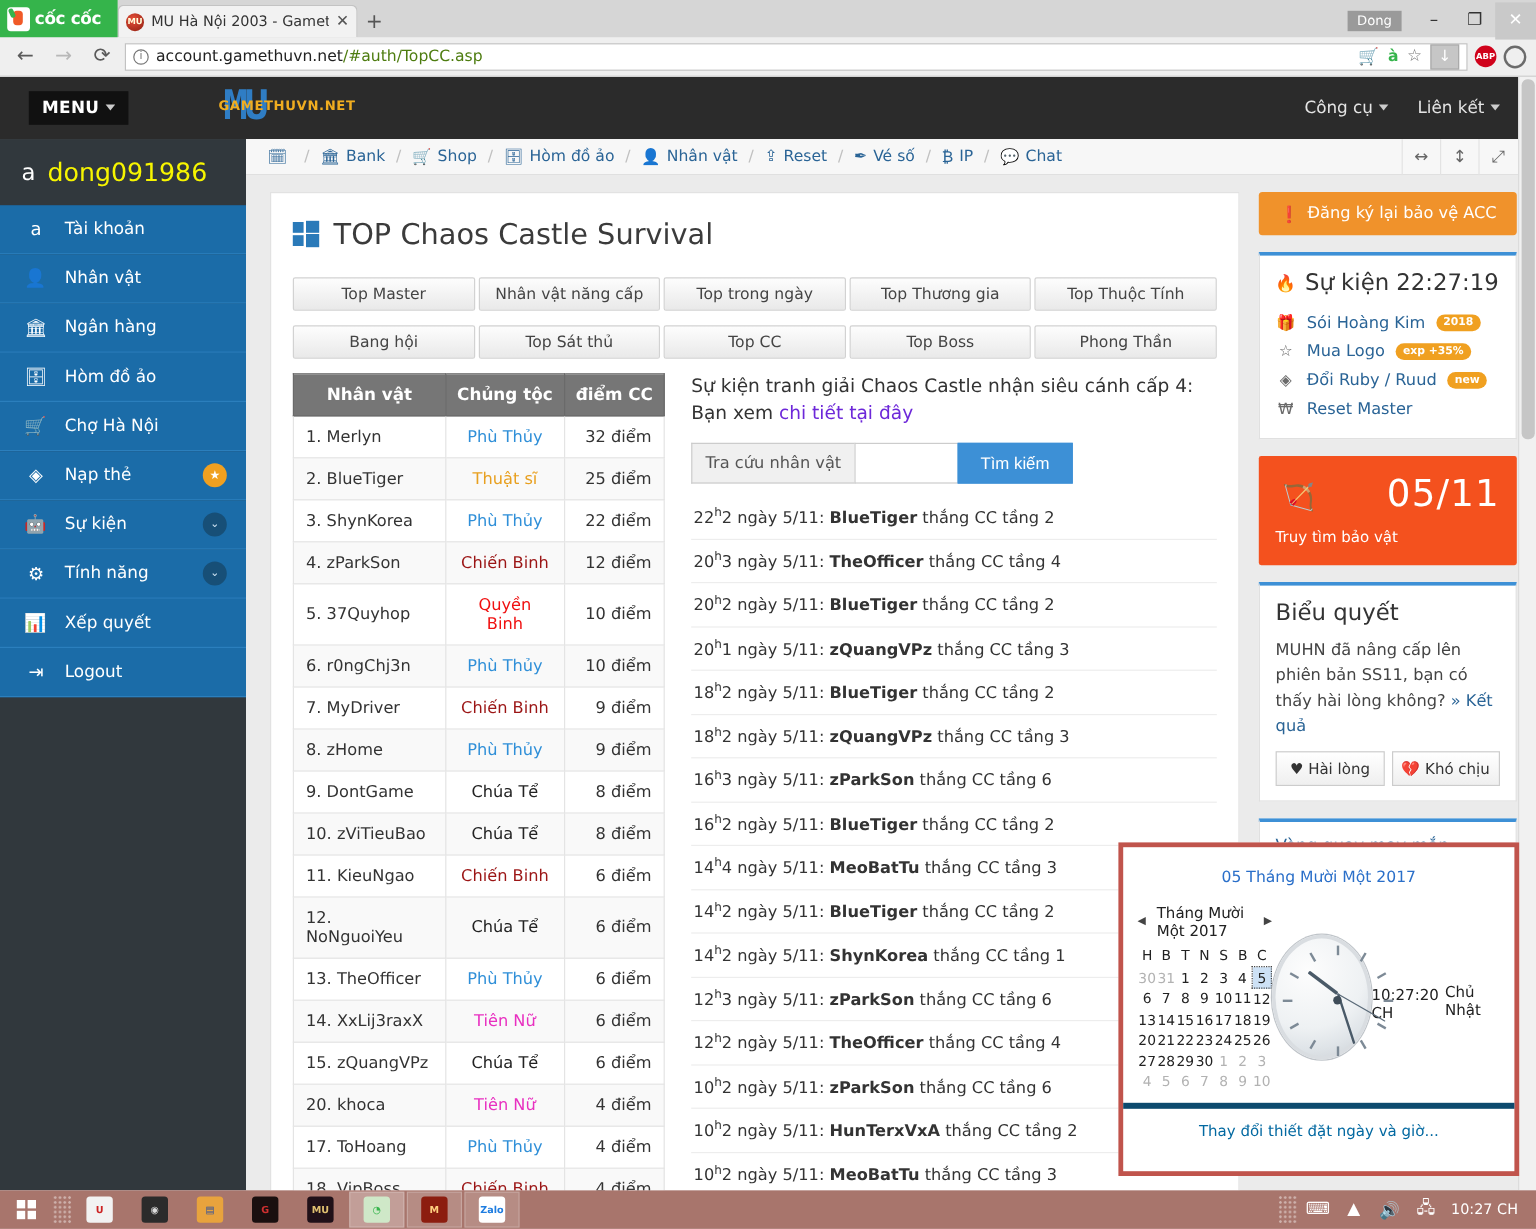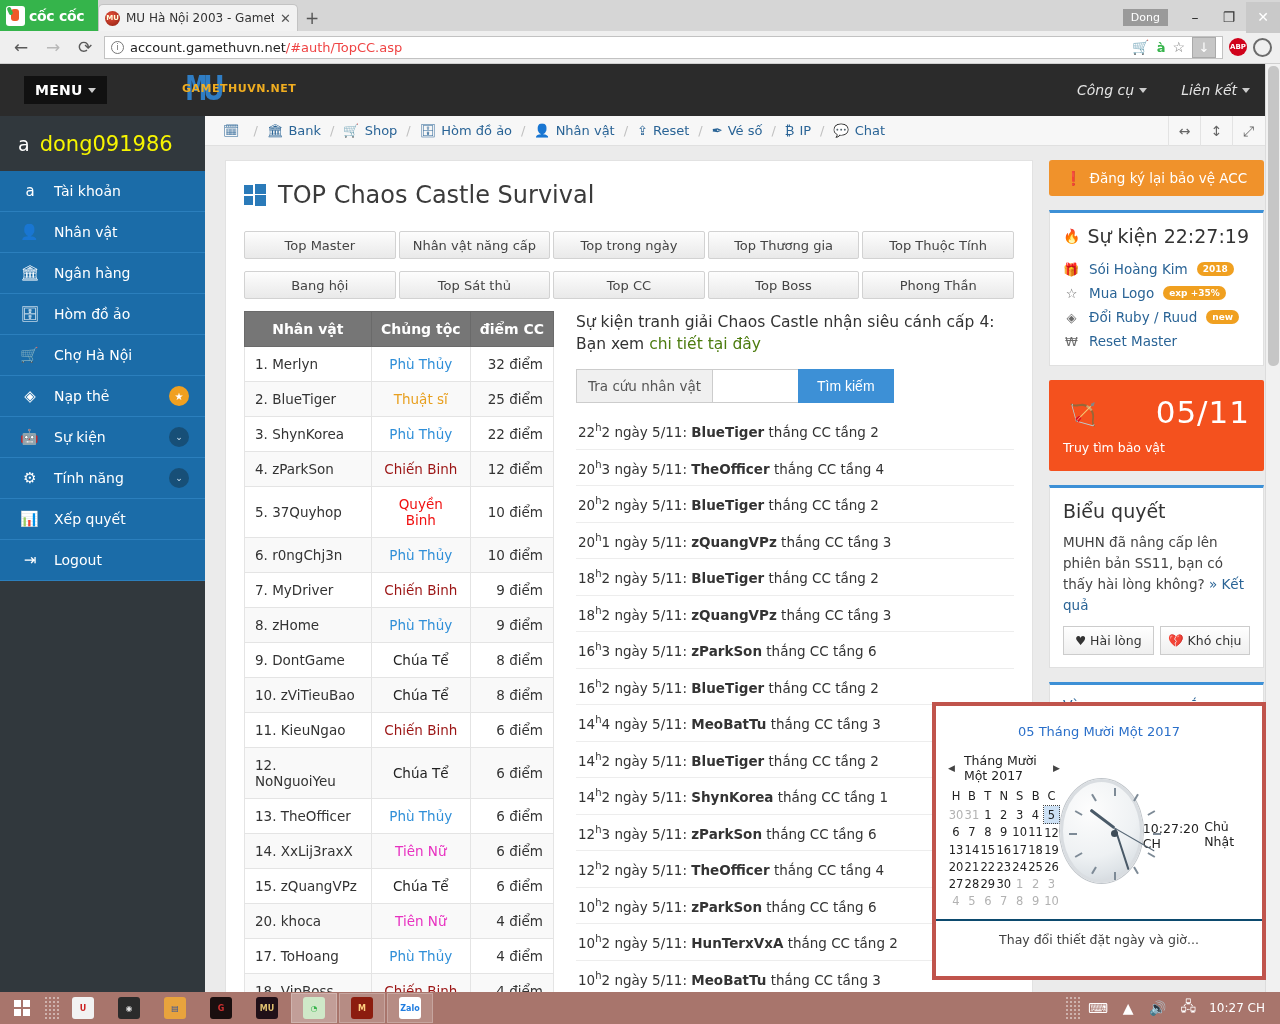--- a/index.html
+++ b/index.html
@@ -32,37 +32,37 @@
   .win-user { background:#9a9a9a; color:#fff; font-size:11px; padding:2px 8px; margin-right:10px;}
   .win-btn { width:34px; height:31px; display:flex; align-items:center; justify-content:center; color:#333; font-size:14px;}
   .win-btn.cls { color:#fff; background:#c9c9c9; }
 
   .navbar { height:33px; background:#efefef; border-bottom:1px solid #cfcfcf; display:flex; align-items:center; padding:0 8px; gap:6px;}
   .nav-ico { width:26px;height:26px;display:flex;align-items:center;justify-content:center;color:#5a5a5a;font-size:17px;}
   .nav-ico.dim { color:#b8b8b8; }
   .omnibox { flex:1; height:23px; background:#fff; border:1px solid #c2c2c2; display:flex; align-items:center; padding:0 6px; gap:6px; font-size:13px;}
   .omni-info { width:13px;height:13px;border:1px solid #777;border-radius:50%;color:#777;font-size:9px;display:flex;align-items:center;justify-content:center;flex:none;}
   .omni-url { color:#222; }
-  .omni-url .dim { color:#ef4444; }
+  .omni-url .dim { color:#4d7c0f; }
   .omni-right { display:flex; align-items:center; gap:7px; margin-left:auto; }
   .abp { width:18px;height:18px;border-radius:50%;background:#d0021b;color:#fff;font-size:7px;font-weight:bold;display:flex;align-items:center;justify-content:center;}
   .circ { width:19px;height:19px;border:2px solid #6b6b6b;border-radius:50%;}
   .dlbtn{width:24px;height:21px;background:#c6c6c6;border:1px solid #aaa;display:flex;align-items:center;justify-content:center;color:#fff;font-size:13px;}
 
   
   .page { position:absolute; left:0; top:64px; width:1280px; height:928px; background:#fff; overflow:hidden; }
   .pgscroll { position:absolute; right:0; top:0; width:15px; height:928px; background:#f1f1f1; border-left:1px solid #dcdcdc;}
   .pgthumb { position:absolute; left:2px; top:2px; width:11px; height:300px; background:#c6c6c6; border-radius:5px;}
 
   .topbar { height:52px; background:#2b2b2b; display:flex; align-items:center; position:relative; }
   .menubtn { margin-left:24px; background:#111; color:#fff; font-weight:bold; font-size:14px; padding:6px 11px; letter-spacing:0.3px;}
   .brand { position:absolute; left:178px; top:6px; width:150px; height:40px; }
   .brand .mu { font-family:"DejaVu Sans Mono", monospace; font-weight:bold; font-size:34px; color:#2f7dc4; letter-spacing:-3px; position:absolute; left:8px; top:-2px;}
   .brand .gt { position:absolute; left:4px; top:12px; font-size:11px; font-weight:bold; color:#f0ad20; letter-spacing:0.5px; }
-  .topnav { margin-left:auto; margin-right:30px; display:flex; gap:34px;font-style:italic; }
+  .topnav { margin-left:auto; margin-right:30px; display:flex; gap:24px; }
   .topnav a { color:#e4e4e4; font-size:14px; text-decoration:none; }
   .caret { display:inline-block; border-left:4px solid transparent; border-right:4px solid transparent; border-top:5px solid #ccc; vertical-align:2px; margin-left:5px;}
 
   .body-wrap { display:flex; height:876px; }
   .sidebar { width:205px; background:#31383d; flex:none; }
   .usercard { height:55px; display:flex; align-items:center; gap:10px; padding-left:18px; background:#31383d;}
   .usercard .uname { color:#f7f500; font-size:21px; }
   .snav { }
   .snav-item { height:41px; background:#1b6ca8; border-bottom:1px solid #2b7fbd; display:flex; align-items:center; gap:14px; padding-left:20px; color:#fff; font-size:14px; position:relative;}
   .snav-item .sicon { width:20px; text-align:center; font-size:15px; flex:none;}
@@ -98,21 +98,21 @@
   table.rank { width:100%; border-collapse:collapse; }
   table.rank th { background:#767676; color:#fff; font-size:14px; font-weight:bold; padding:9px 6px; border:1px solid #6a6a6a;}
   table.rank td { padding:9px 10px; border:1px solid #e4e4e4; font-size:13.5px; color:#333; }
   table.rank tr:nth-child(even) td { background:#f9f9f9; }
   table.rank td.name { width:125px; }
   table.rank td.race { text-align:center; width:98px; }
   table.rank td.pts { text-align:right; width:82px; }
 
   .newscol { flex:1; }
   .newslead { font-size:15.5px; line-height:1.42; color:#333; margin-bottom:14px;}
-  .newslead a { color:#4d7c0f; text-decoration:none; }
+  .newslead a { color:#6d28d9; text-decoration:none; }
   .searchbar { display:flex; margin-bottom:10px; }
   .slabel { background:#f0f0f0; border:1px solid #ccc; border-right:none; padding:8px 11px; font-size:13.5px; color:#555;}
   .sinput { width:86px; border:1px solid #ccc; border-right:none; }
   .sbtn { background:#3d90d6; color:#fff; border:1px solid #3d90d6; padding:8px 18px; font-size:14px;}
   .nlist li { list-style:none; border-bottom:1px solid #ededed; padding:9px 2px; font-size:13.5px; color:#333; }
   .nlist li sup{font-size:10px;}
   .nlist b { font-weight:bold; }
 
   .alertbtn { background:#f0922b; color:#fff; height:36px; border-radius:3px; display:flex; align-items:center; justify-content:center; gap:7px; font-size:13.5px; margin-bottom:14px;}
   .wgt { background:#fff; border:1px solid #e0e0e0; border-top:3px solid #3d90d6; margin-bottom:14px; padding:12px 13px; }
@@ -148,21 +148,21 @@
     background:radial-gradient(circle at 35% 28%, #fdfdfd 0%, #eef1f3 55%, #dfe4e8 75%, #c9ced3 100%);
     border:3px solid #d9dde1; position:relative; box-shadow:0 0 0 1px #bfc4c9;}
   .hand { position:absolute; background:#4a5a68; transform-origin:bottom center; border-radius:1px;}
   .clock .sec { width:1px; height:46px; left:51px; bottom:52px; background:#5a6a78;}
   .clock .min { width:2px; height:44px; left:50.5px; bottom:52px; }
   .clock .hr  { width:3px; height:30px; left:50px; bottom:52px; }
   .clock .pin { position:absolute; left:48px; top:48px; width:7px;height:7px; border-radius:50%; background:#3e4c58;}
   .tick { position:absolute; left:51px; top:6px; width:2px;height:8px; background:#7d8a96; transform-origin:1px 46px;}
   .cal-time { font-size:12.5px; color:#222; margin-top:9px;}
   .cal-day { font-size:12.5px; color:#222; margin-top:5px;}
-  .cal-foot { border-top:2px solid #0c4a6e; text-align:center; padding:11px 6px; color:#404040; font-size:12.5px;}
+  .cal-foot { border-top:5px solid #0c4a6e; text-align:center; padding:11px 6px; color:#0369a1; font-size:12.5px;}
 
   
   .taskbar { position:absolute; left:0; top:992px; width:1280px; height:32px; background:#a8756c; display:flex; align-items:center; }
   .tb-start { width:44px; height:32px; display:flex; align-items:center; justify-content:center;}
   .tb-start .w { width:17px;height:17px; position:relative;}
   .tb-start .w span { position:absolute; background:#fff; width:7px;height:7px;}
   .tb-start .w .a{left:0;top:0;} .tb-start .w .b{left:9px;top:0;} .tb-start .w .c{left:0;top:9px;} .tb-start .w .d{left:9px;top:9px;}
   .tb-grip { width:16px;height:24px; background:
      radial-gradient(circle, rgba(255,255,255,.55) 1px, transparent 1.2px) 0 0/4px 4px; opacity:.8;}
   .tb-ico { width:46px;height:32px;display:flex;align-items:center;justify-content:center;}

